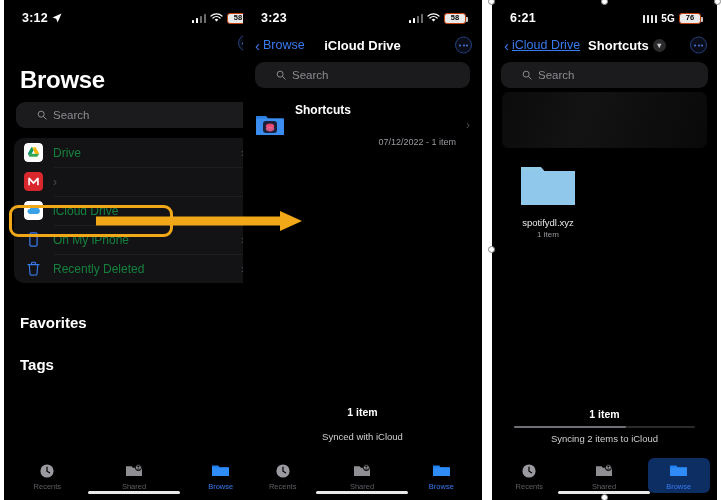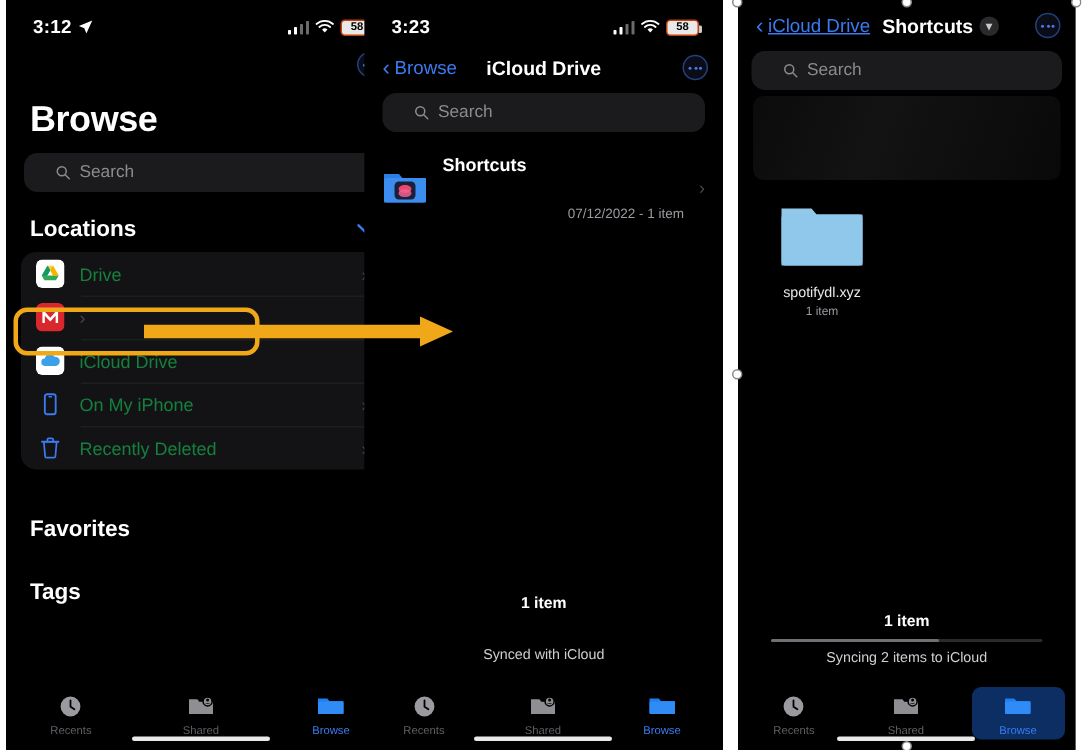--- a/index.html
+++ b/index.html
@@ -157,21 +157,21 @@
   .griditem { width: 74px; text-align:center; }
   .folder-lg { width: 56px; height: 44px; margin: 0 auto; }
   .griditem .nm { font-size: 9.5px; color:#e9e9ea; margin-top: 5px; }
   .griditem .sub { font-size: 8px; color:#9a9aa0; margin-top: 2px; }
 
   
   .footer-status {
     position:absolute; left:0; right:0; text-align:center;
   }
   .fs-count { font-size: 10.5px; font-weight:bold; color:#fff; }
-  .fs-sub { font-size: 9.5px; color:#cfcfd3; margin-top: 23px; }
+  .fs-sub { font-size: 9.5px; color:#cfcfd3; margin-top: 13px; }
   .progress {
     margin: 6px 22px 5px; height: 2px; border-radius:2px; background:#2b2b2e; position:relative;
   }
   .progress i { position:absolute; left:0; top:0; bottom:0; width:62%; background:#6f6f75; border-radius:2px; display:block;}
 
   
   .tabbar {
     position:absolute; left:0; right:1px; bottom:0;
     height: 48px; display:flex; align-items:flex-start; justify-content:space-around;
     padding-top: 6px; background:#000;
@@ -239,26 +239,20 @@
       <div class="bigtitle">Browse</div>
 
       <div class="search">
         <svg class="mag" viewBox="0 0 12 12">
           <circle cx="5" cy="5" r="3.6" stroke="#8b8b90" stroke-width="1.2" fill="none"></circle>
           <line x1="7.8" y1="7.8" x2="11" y2="11" stroke="#8b8b90" stroke-width="1.2" stroke-linecap="round"></line>
         </svg>
         <span class="ph">Search</span>
       </div>
 
-      <div class="section-hd">
-        <span class="t">Locations</span>
-        <svg width="11" height="7" viewBox="0 0 11 7" class="c">
-          <path d="M1 1.2 5.5 5.6 10 1.2" stroke="#3a7bf0" stroke-width="1.6" fill="none" stroke-linecap="round"></path>
-        </svg>
-      </div>
 
       <div class="group">
 
         <div class="row">
           <svg class="ico" viewBox="0 0 20 20">
             <rect width="20" height="20" rx="4" fill="#ffffff"></rect>
             <path d="M8.1 4.3h3.8l4 6.9H12z" fill="#ffd04b"></path>
             <path d="M8.1 4.3 4.1 11.2l1.9 3.3 4-6.9z" fill="#4285f4"></path>
             <path d="M4.1 11.2h11.8l-1.9 3.3H6z" fill="#34a853"></path>
             <path d="M10 7.6 8.1 4.3 4.1 11.2h3.8z" fill="#0f9d58"></path>
@@ -450,20 +444,37 @@
         </div>
         <div class="homebar"></div>
       </div>
 
     </div>
   </div>
 
   <div class="panel" id="panel3">
     <div class="screen">
 
+      <div class="statusbar">
+        <div class="st-time">
+          <span>6:21</span>
+        </div>
+        <div class="st-right">
+          <span class="bars dots">
+              <i></i>
+              <i></i>
+              <i></i>
+              <i></i>
+            </span>
+          <span class="netlabel">5G</span>
+          <span class="battery">
+            <span>76</span>
+          </span>
+        </div>
+      </div>
 
       <div class="navbar" style="height:34px">
         <div class="nav-back linked">
           <span class="chev">‹</span>
           <span class="lbl">iCloud Drive</span>
         </div>
         <div class="nav-title-inline">
           <span>Shortcuts</span>
           <span class="title-chev">▾</span>
         </div>

